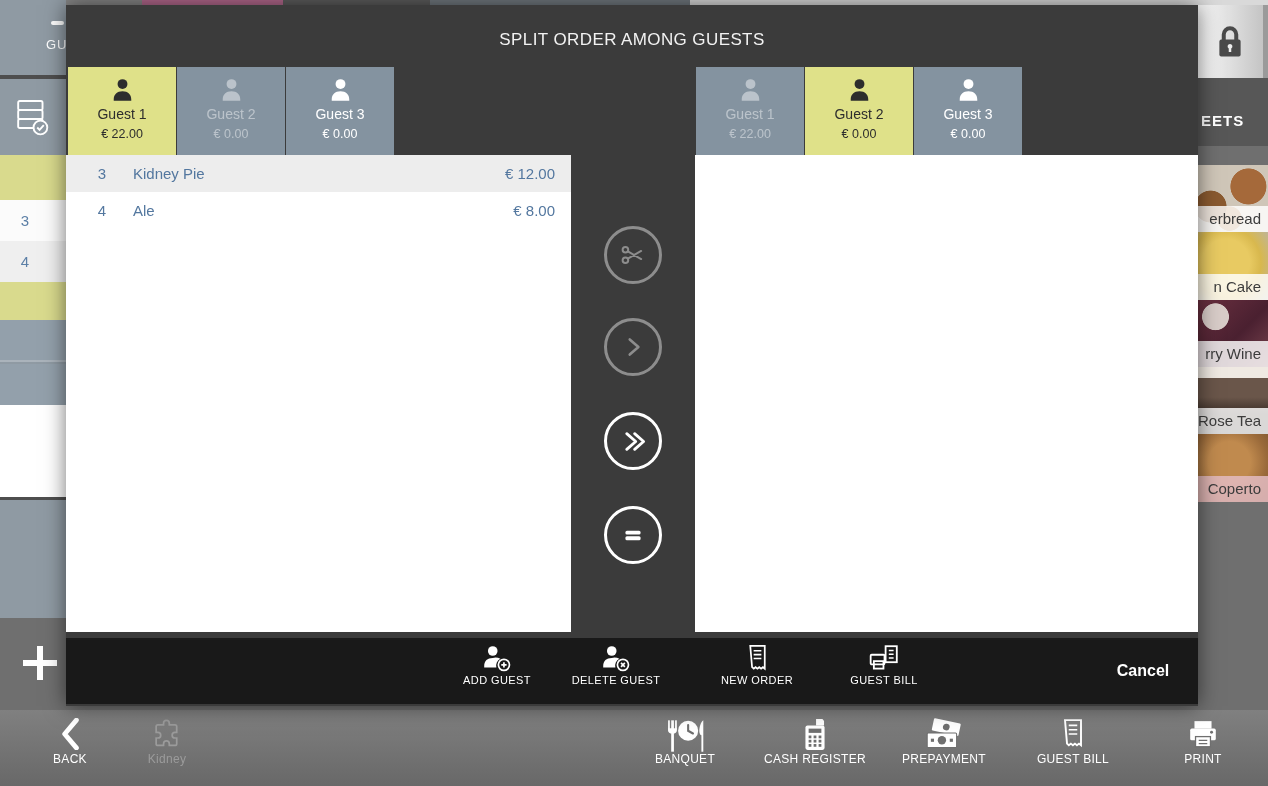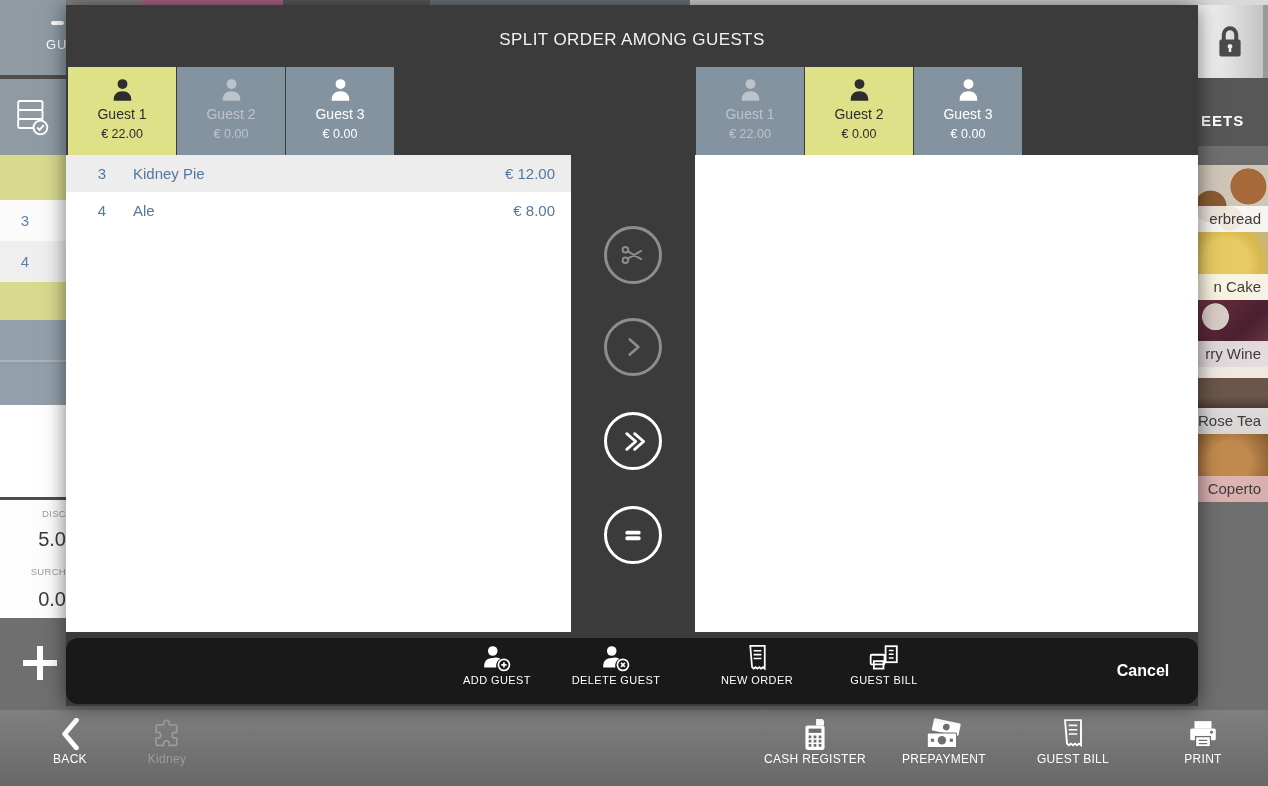--- a/index.html
+++ b/index.html
@@ -66,21 +66,21 @@
   .orow.alt { background:#ededed; }
   .orow .oqty { position:absolute; left:26px; width:20px; text-align:center; }
   .orow .oname { position:absolute; left:67px; }
   .orow .oprice { position:absolute; right:16px; }
 
   .circlebtn { position:absolute; left:538px; width:58px; height:58px; border-radius:50%;
                border:3px solid; display:flex; align-items:center; justify-content:center; cursor:pointer; }
   .circlebtn.on  { color:#fff; border-color:#fff; }
   .circlebtn.off { color:#8d8d8d; border-color:#8d8d8d; }
 
-  #modal-footer { left:0; top:633px; width:1132px; height:66px; background:#191919;border-radius:12px; }
+  #modal-footer { left:0; top:633px; width:1132px; height:66px; background:#191919; }
   .mfbtn { position:absolute; top:0; width:120px; height:66px; text-align:center; color:#fff; cursor:pointer; }
   .mfbtn .micon { height:36px; padding-top:6px; }
   .mfbtn .mlabel { font-size:11px; letter-spacing:.4px; }
   .mftext { position:absolute; top:0; height:66px; line-height:66px; text-align:center;
             color:#fff; font-weight:bold; font-size:16px; cursor:pointer; }
 </style>
 </head>
 <body>
 
 <div class="abs top-seg" style="left:66px;width:76px;background:#858585;"></div>
@@ -107,26 +107,20 @@
     <div class="ls-qty" style="line-height:41px;">3</div>
   </div>
   <div class="ls-row" style="top:241px;height:41px;background:#efefef;">
     <div class="ls-qty" style="line-height:41px;">4</div>
   </div>
   <div class="ls-row" style="top:282px;height:38px;background:#d9da8d;"></div>
   <div class="ls-row" style="top:320px;height:42px;background:#93a0ab;border-bottom:2px solid #aab3bb;"></div>
   <div class="ls-row" style="top:364px;height:41px;background:#93a0ab;"></div>
   <div class="ls-row" style="top:405px;height:92px;background:#ffffff;"></div>
   <div class="ls-row ls-sep" style="top:497px;height:3px;"></div>
-  <div class="ls-row" style="top:500px;height:118px;background:#fdfdfd;">
-    <div class="ls-label" style="position:absolute;top:8px;">DISC</div>
-    <div class="ls-val" style="position:absolute;top:28px;">5.0</div>
-    <div class="ls-label" style="position:absolute;top:66px;">SURCH</div>
-    <div class="ls-val" style="position:absolute;top:88px;">0.0</div>
-  </div>
   <div class="ls-row" style="top:618px;height:92px;background:#6f6f6f;">
     <svg viewBox="0 0 38 38" width="38" height="38" style="position:absolute;left:21px;top:26px;">
       <rect x="16" y="2" width="6" height="34" fill="#fff"></rect>
       <rect x="2" y="16" width="34" height="6" fill="#fff"></rect>
     </svg>
   </div>
 </div>
 
 <div class="abs" id="right-strip">
   <div class="abs" style="left:0;top:0;width:70px;height:5px;background:#d9d9d9;"></div>
@@ -167,20 +161,36 @@
     </div>
     <div class="blabel">BACK</div>
   </div>
   <div class="bbitem dim" style="left:107px;">
     <div class="bicon">
       <svg viewBox="0 0 28 28" width="32" height="32" fill="none" stroke="#9b9b9b" stroke-width="1.5">
         <path d="M11 4.5a2.5 2.5 0 0 1 5 0V6h5a1.5 1.5 0 0 1 1.5 1.5v5h-1.5a2.5 2.5 0 1 0 0 5h1.5v5A1.5 1.5 0 0 1 21 24h-5v-1.5a2.5 2.5 0 1 0-5 0V24H6a1.5 1.5 0 0 1-1.5-1.5v-5H6a2.5 2.5 0 1 0 0-5H4.5v-5A1.5 1.5 0 0 1 6 6h5z"></path>
       </svg>
     </div>
     <div class="blabel">Kidney</div>
+  </div>
+  <div class="bbitem" style="left:625px;">
+    <div class="bicon">
+      <svg viewBox="0 0 44 34" width="46" height="36">
+        <g fill="#fff">
+          <rect x="8.8" y="2" width="2.6" height="30"></rect>
+          <rect x="5.8" y="2" width="1.7" height="9"></rect>
+          <rect x="12.5" y="2" width="1.7" height="9"></rect>
+          <path d="M5.8 9.5h8.4v2.2a4.2 3 0 0 1-8.4 0z"></path>
+          <circle cx="25" cy="12" r="9.6"></circle>
+          <path d="M39.5 2c-2.3 1.2-3.8 6.6-3.8 10.4 0 2.2 1 3.5 2 4V32h1.8z"></path>
+        </g>
+        <path d="M25 6.5V12l4.6 2.6" stroke="#6f6f6f" stroke-width="2" fill="none" stroke-linecap="round"></path>
+      </svg>
+    </div>
+    <div class="blabel">BANQUET</div>
   </div>
   <div class="bbitem" style="left:755px;">
     <div class="bicon">
       <svg viewBox="0 0 26 32" width="30" height="34">
         <path d="M14 1h6l1.5 1.8V7H14z" fill="#fff"></path>
         <rect x="4" y="7" width="18" height="23" rx="2" fill="#fff"></rect>
         <rect x="7" y="10" width="12" height="4" fill="#6f6f6f"></rect>
         <g fill="#6f6f6f">
           <rect x="7" y="16.5" width="2.6" height="2.6"></rect>
             <rect x="11.7" y="16.5" width="2.6" height="2.6"></rect>

